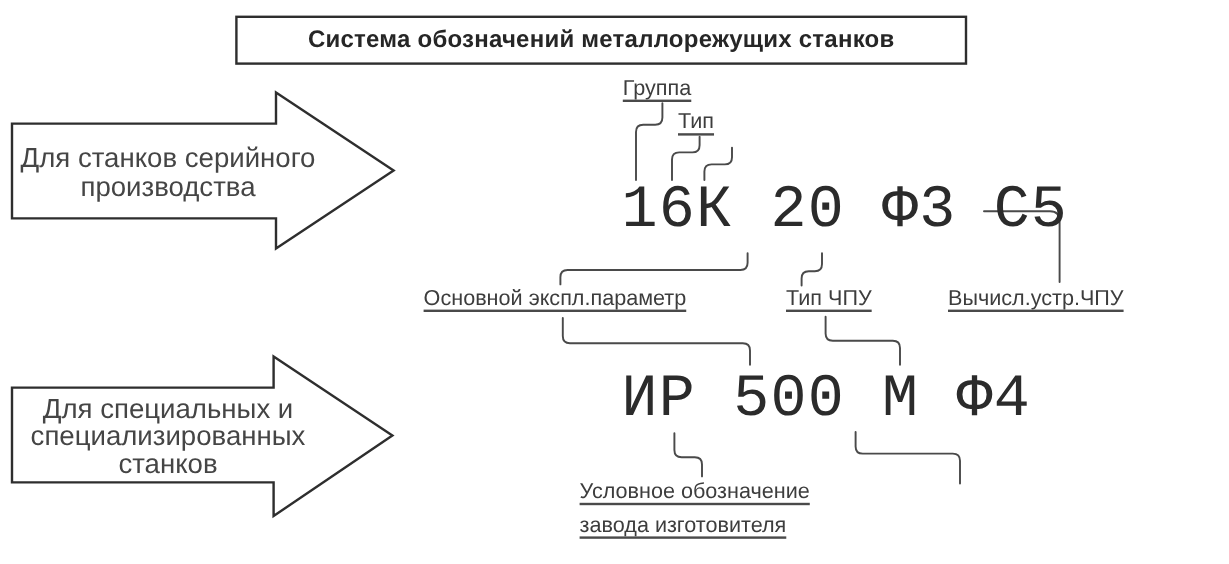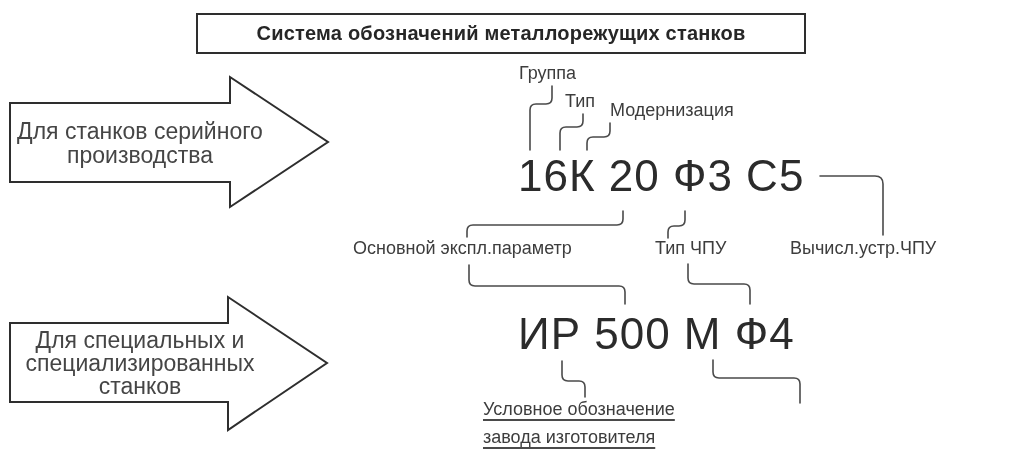--- a/index.html
+++ b/index.html
@@ -11,41 +11,41 @@
 
   .title-box {
     position:absolute; left:196px; top:13px; width:610px; height:41px;
     border:2px solid #2e2e2e; display:flex; align-items:center; justify-content:center;
     box-sizing:border-box;
   }
   .title-text { font-size:20px; font-weight:bold; color:#262626; letter-spacing:0.2px; }
 
   .lbl {
     position:absolute; font-size:18px; color:#3d3d3d; white-space:nowrap;
-    text-underline-offset:4px; text-decoration-thickness:1.5px;
+    text-decoration:underline; text-underline-offset:4px; text-decoration-thickness:1.5px;
     text-decoration-color:#4a4a4a;
   }
   .lbl-group         { left:519px; top:63px; }
   .lbl-type          { left:565px; top:91px; }
   .lbl-modernization { left:610px; top:100px; }
   .lbl-main-param    { left:353px; top:238px; }
   .lbl-cnc-type      { left:655px; top:238px; }
   .lbl-cnc-computer  { left:762px; top:238px;margin-left:28px; }
   .lbl-factory       { left:483px; top:399px; text-decoration:none; }
   .lbl-factory span  {
     display:inline-block; margin-bottom:7px;
     text-decoration:underline; text-underline-offset:4px; text-decoration-thickness:1.5px;
     text-decoration-color:#4a4a4a;
   }
   .lbl-factory .line2 { display:block; }
   .lbl-modification  { left:737px; top:405px; }
 
   .code {
-    position:absolute; font-size:44px; color:#2b2b2b; letter-spacing:1px;
-    white-space:nowrap; line-height:52px;
+    position:absolute; font-size:50px; color:#2b2b2b; letter-spacing:1px;
+    white-space:nowrap; line-height:52px;font-family:Liberation Mono, monospace;
   }
   .code-serial  { left:518px; top:150px; }
   .code-special { left:518px; top:308px; }
 
   .arrow-label {
     position:absolute; left:15px; width:250px; text-align:center;
     font-size:23px; line-height:24px; color:#454545;
   }
   .arrow-label-serial  { top:119px; }
   .arrow-label-special { top:329px; line-height:23px; }
@@ -76,21 +76,20 @@
 
   <div class="title-box">
     <span class="title-text">Система обозначений металлорежущих станков</span>
   </div>
 
   <div class="arrow-label arrow-label-serial">Для станков серийного производства</div>
   <div class="arrow-label arrow-label-special">Для специальных и специализированных станков</div>
 
   <div class="lbl lbl-group">Группа</div>
   <div class="lbl lbl-type">Тип</div>
-  <div class="lbl lbl-modernization">Модернизация</div>
 
   <div class="code code-serial">16К 20 Ф3 С5</div>
 
   <div class="lbl lbl-main-param">Основной экспл.параметр</div>
   <div class="lbl lbl-cnc-type">Тип ЧПУ</div>
   <div class="lbl lbl-cnc-computer">Вычисл.устр.ЧПУ</div>
 
   <div class="code code-special">ИР 500 М Ф4</div>
 
   <div class="lbl lbl-factory">

